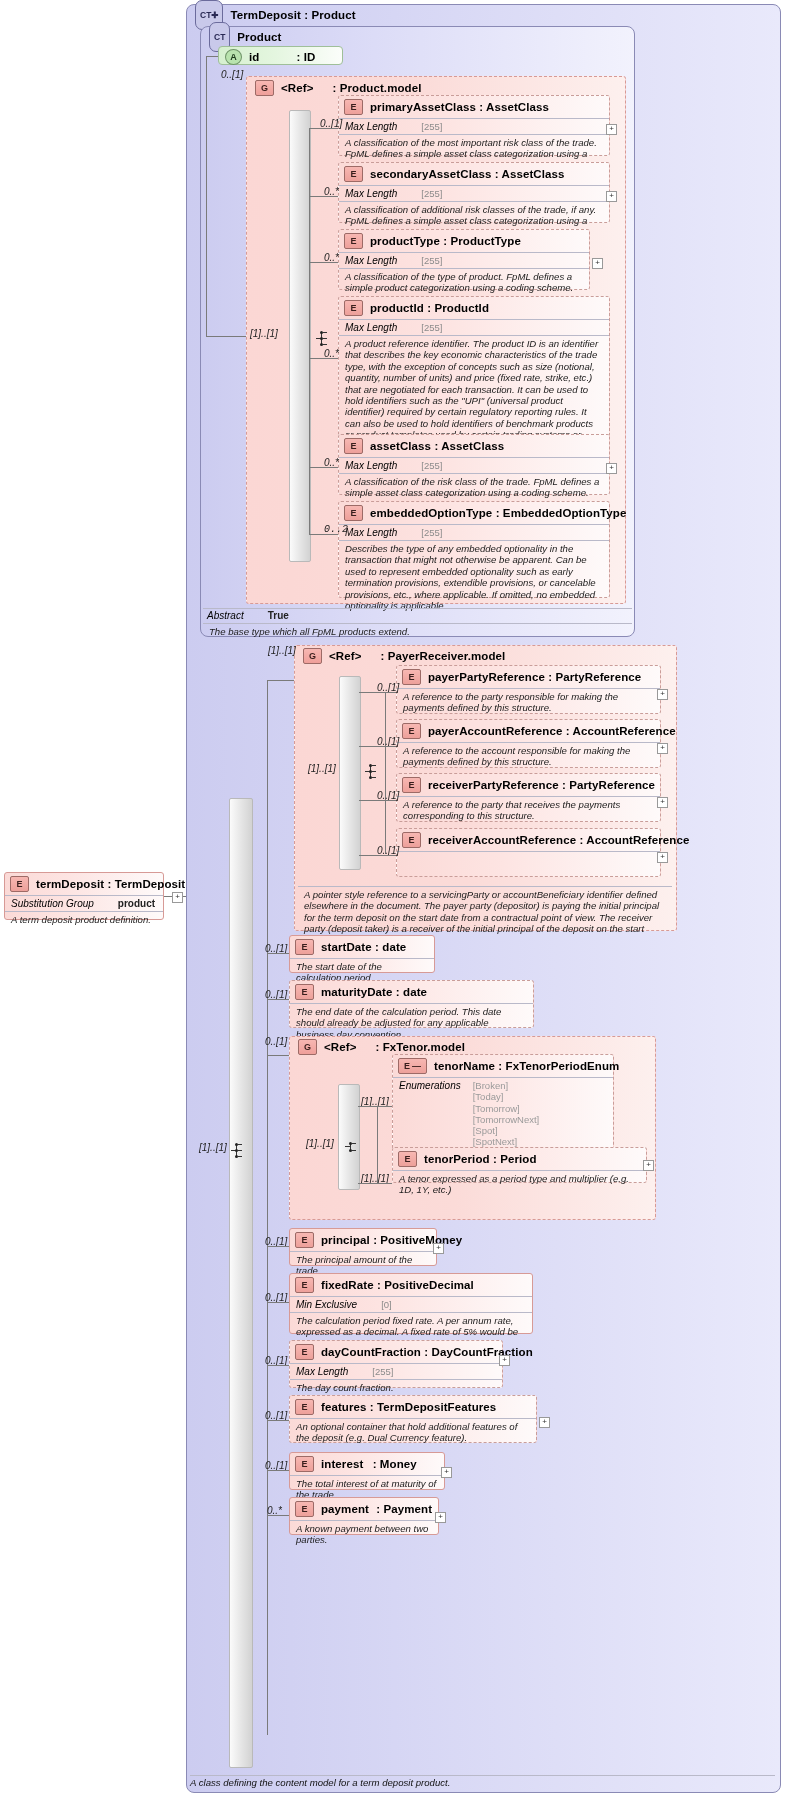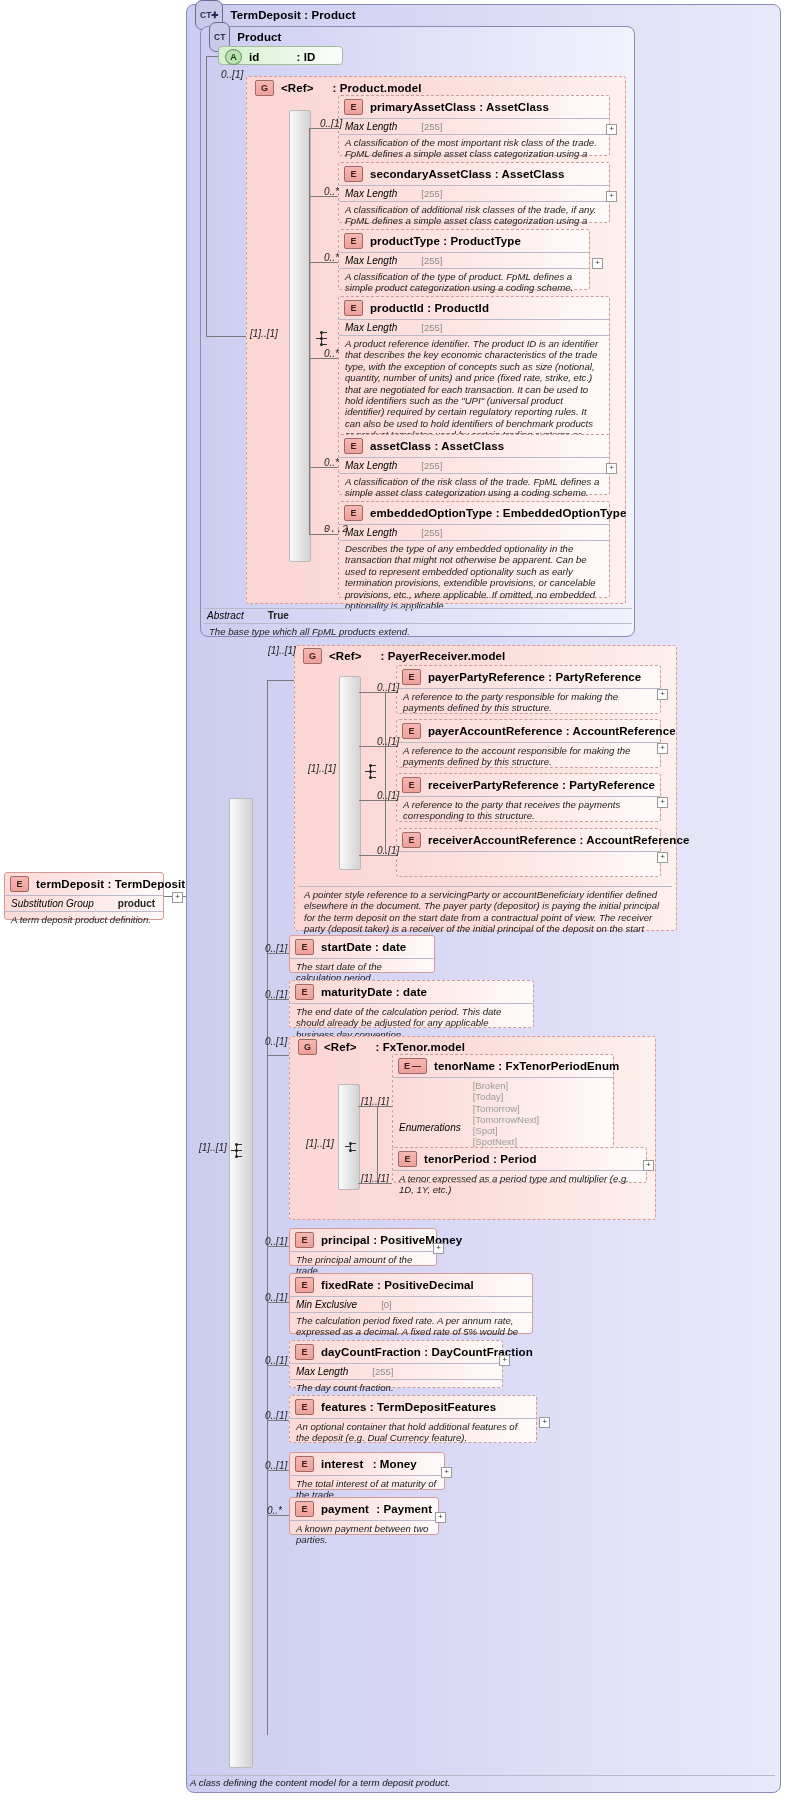--- a/index.html
+++ b/index.html
@@ -46,21 +46,21 @@
       width:15px;height:14px;font-size:9px;font-weight:bold;color:#1d3a1b;
       border:1px solid #6f9468;border-radius:50%;background:#b9e3ae;flex:none;}
 
   .rule{height:1px;background:#b9b9c9;margin:0;}
   .facet{display:flex;gap:24px;padding:2px 6px;font-style:italic;font-size:10px;}
   .facet .fk{font-style:italic;}
   .facet .fv{font-style:normal;color:#8b8b8b;font-size:9.5px;}
   .facet .fv.dark{color:#222;font-weight:bold;font-style:normal;font-size:10px;}
   .desc{padding:2px 6px 3px 6px;font-style:italic;font-size:9.6px;line-height:11.4px;color:#1a1a1a;}
   .enums{display:flex;gap:12px;padding:2px 6px;font-size:10px;}
-  .enums .ek{font-style:italic;margin-top:42px;}
+  .enums .ek{font-style:italic;}
   .enums .ev{color:#9a9a9a;font-size:9.5px;line-height:11.3px;}
 
   
   .card{position:absolute;font-style:italic;font-size:10px;color:#222;white-space:nowrap;}
 
   
   .ln{position:absolute;background:#7a7a7a;}
   .lnh{height:1px;}
   .lnv{width:1px;}
 

